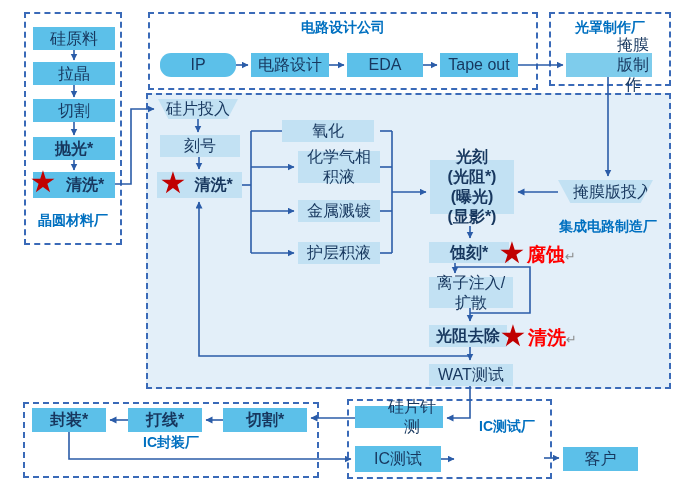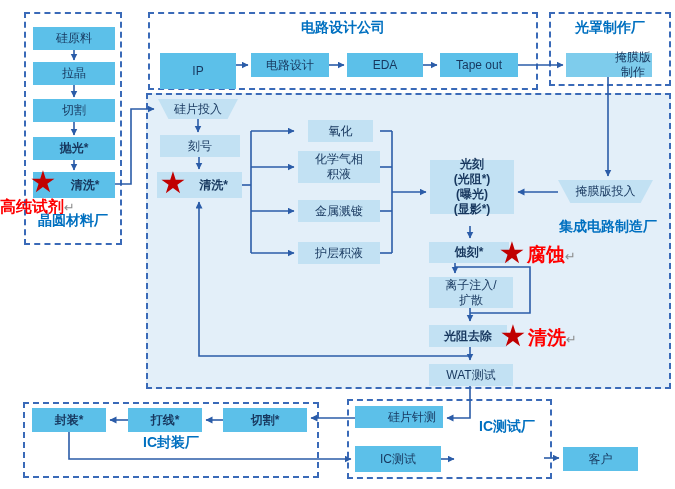--- a/index.html
+++ b/index.html
@@ -4,21 +4,21 @@
 <style>
   html,body{margin:0;padding:0;}
   #stage{
     position:relative; width:675px; height:489px; background:#ffffff;
     font-family:"Liberation Sans","DejaVu Sans",sans-serif; overflow:hidden;
   }
   .dashed{ position:absolute; border:2px dashed #3a6ab8; box-sizing:border-box; }
   .box{
     position:absolute; box-sizing:border-box; display:flex; flex-direction:column;
     align-items:center; justify-content:center; text-align:center;
-    font-size:12px; line-height:1.25; color:#17375e;
+    font-size:16px; line-height:1.25; color:#17375e;
   }
   .sky{ background:#5cc0e9; }
   .sky2{ background:#7eccec; }
   .light{ background:#c2e1f3; }
   .bold{ font-weight:bold; }
   .trap{ clip-path:polygon(0 0,100% 0,87% 100%,13% 100%); }
   .title{ position:absolute; color:#0070c0; font-weight:bold; font-size:14px; text-align:center; }
   .note{ position:absolute; color:#ff0000; font-weight:bold; white-space:nowrap; }
   .star{ position:absolute; color:#c00000; font-size:30px; line-height:30px; width:32px; text-align:center; }
   .ret{ color:#8c8c8c; font-weight:normal; font-size:13px; }
@@ -109,25 +109,24 @@
   <div class="box sky bold" style="left:33px;top:137px;width:82px;height:23px;">
       <span>抛光*</span>
     </div>
   <div class="box sky" style="left:33px;top:99px;width:82px;height:23px;">
       <span>切割</span>
     </div>
   <div class="box sky bold" style="left:33px;top:172px;width:82px;height:26px;padding-left:22px;">
       <span>清洗*</span>
     </div>
   <div class="star" style="left:27px;top:167px;">★</div>
-  <div class="note" style="left:0px;top:197px;font-size:16px;"><span>高纯试剂</span><span class="ret">↵</span></div>
   <div class="title" style="left:24px;top:212px;width:98px;">晶圆材料厂</div>
 
   <div class="title" style="left:148px;top:19px;width:390px;">电路设计公司</div>
-  <div class="box sky" style="left:160px;top:53px;width:76px;height:36px;">
+  <div class="box sky" style="left:160px;top:53px;width:76px;height:24px;border-radius:11px;">
       <span>IP</span>
     </div>
   <div class="box sky" style="left:251px;top:53px;width:78px;height:24px;">
       <span>电路设计</span>
     </div>
   <div class="box sky" style="left:347px;top:53px;width:76px;height:24px;">
       <span>EDA</span>
     </div>
   <div class="box sky" style="left:440px;top:53px;width:78px;height:24px;">
       <span>Tape out</span>
@@ -142,41 +141,41 @@
       <span>硅片投入</span>
     </div>
   <div class="box light" style="left:160px;top:135px;width:80px;height:22px;">
       <span>刻号</span>
     </div>
   <div class="box light bold" style="left:157px;top:172px;width:85px;height:26px;padding-left:28px;">
       <span>清洗*</span>
     </div>
   <div class="star" style="left:157px;top:168px;">★</div>
 
-  <div class="box light" style="left:308px;top:120px;width:65px;height:22px;">
+  <div class="box light" style="left:282px;top:120px;width:92px;height:22px;">
       <span>氧化</span>
     </div>
   <div class="box light" style="left:298px;top:151px;width:82px;height:32px;">
       <span>化学气相</span>
       <span>积液</span>
     </div>
   <div class="box light" style="left:298px;top:200px;width:82px;height:22px;">
       <span>金属溅镀</span>
     </div>
   <div class="box light" style="left:298px;top:242px;width:82px;height:22px;">
       <span>护层积液</span>
     </div>
 
   <div class="box light bold" style="left:430px;top:160px;width:84px;height:54px;">
     <span>光刻</span>
     <span>(光阻*)</span>
     <span>(曝光)</span>
     <span>(显影*)</span>
   </div>
-  <div class="box light trap" style="left:558px;top:180px;width:95px;height:23px;">
+  <div class="box light trap" style="left:558px;top:180px;width:95px;height:23px;align-items:flex-end;">
       <span>掩膜版投入</span>
     </div>
   <div class="title" style="left:545px;top:218px;width:126px;">集成电路制造厂</div>
 
   <div class="box light bold" style="left:429px;top:242px;width:80px;height:21px;">
       <span>蚀刻*</span>
     </div>
   <div class="star" style="left:496px;top:238px;">★</div>
   <div class="note" style="left:527px;top:242px;font-size:19px;"><span>腐蚀</span><span class="ret">↵</span></div>
 

